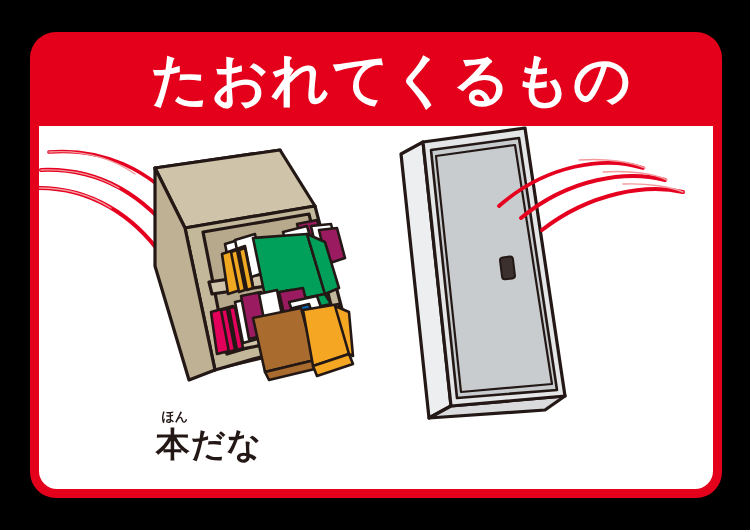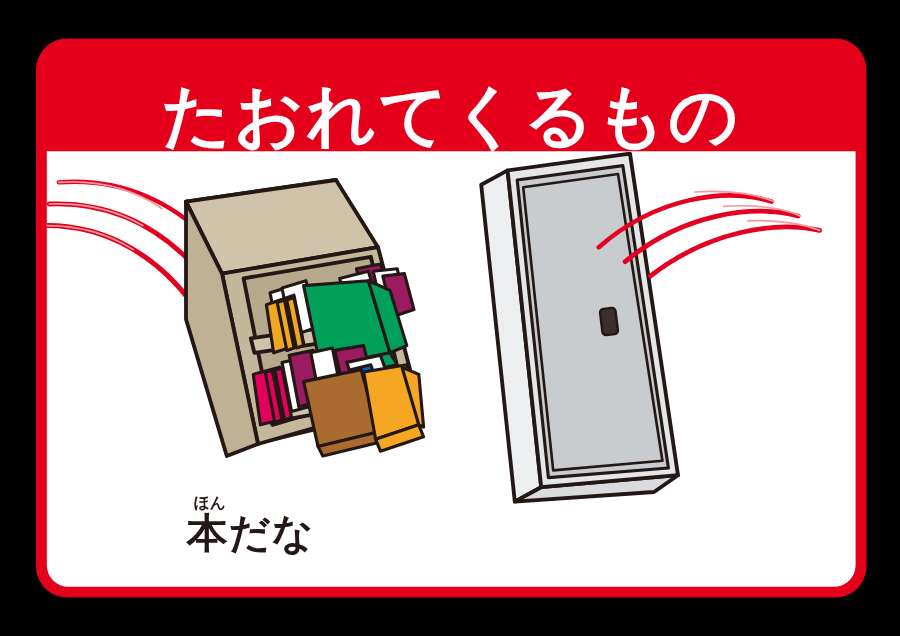--- a/index.html
+++ b/index.html
@@ -29,26 +29,26 @@
     width: 692px;
     height: 466px;
     background: #E4001B;
     border-radius: 26px;
     box-sizing: border-box;
     overflow: hidden;
   }
 
   .card-header {
     position: absolute;
-    left: 0;
+    left: 16px;
     top: 0;
     width: 100%;
     height: 94px;
     display: flex;
-    align-items: flex-end;
+    align-items: center;
     justify-content: center;
   }
 
   .title-text {
     color: #FFFFFF;
     font-size: 57px;
     font-weight: bold;
     letter-spacing: 2px;
     line-height: 1;
     white-space: nowrap;
@@ -83,21 +83,21 @@
 
   
   .caption {
     position: absolute;
     width: 100%;
     text-align: center;
     color: #231815;
     font-weight: bold;
     font-family: "DejaVu Sans", "Liberation Sans", sans-serif;
   }
-  .caption-bookshelf { top: 296px; font-family: Liberation Serif, serif; }
+  .caption-bookshelf { top: 296px; }
   .caption-locker    { top: 300px; }
 
   .ruby-wrap {
     display: inline-block;
     position: relative;
     line-height: 1;
   }
   .ruby-main {
     font-size: 34px;
     letter-spacing: 1px;

